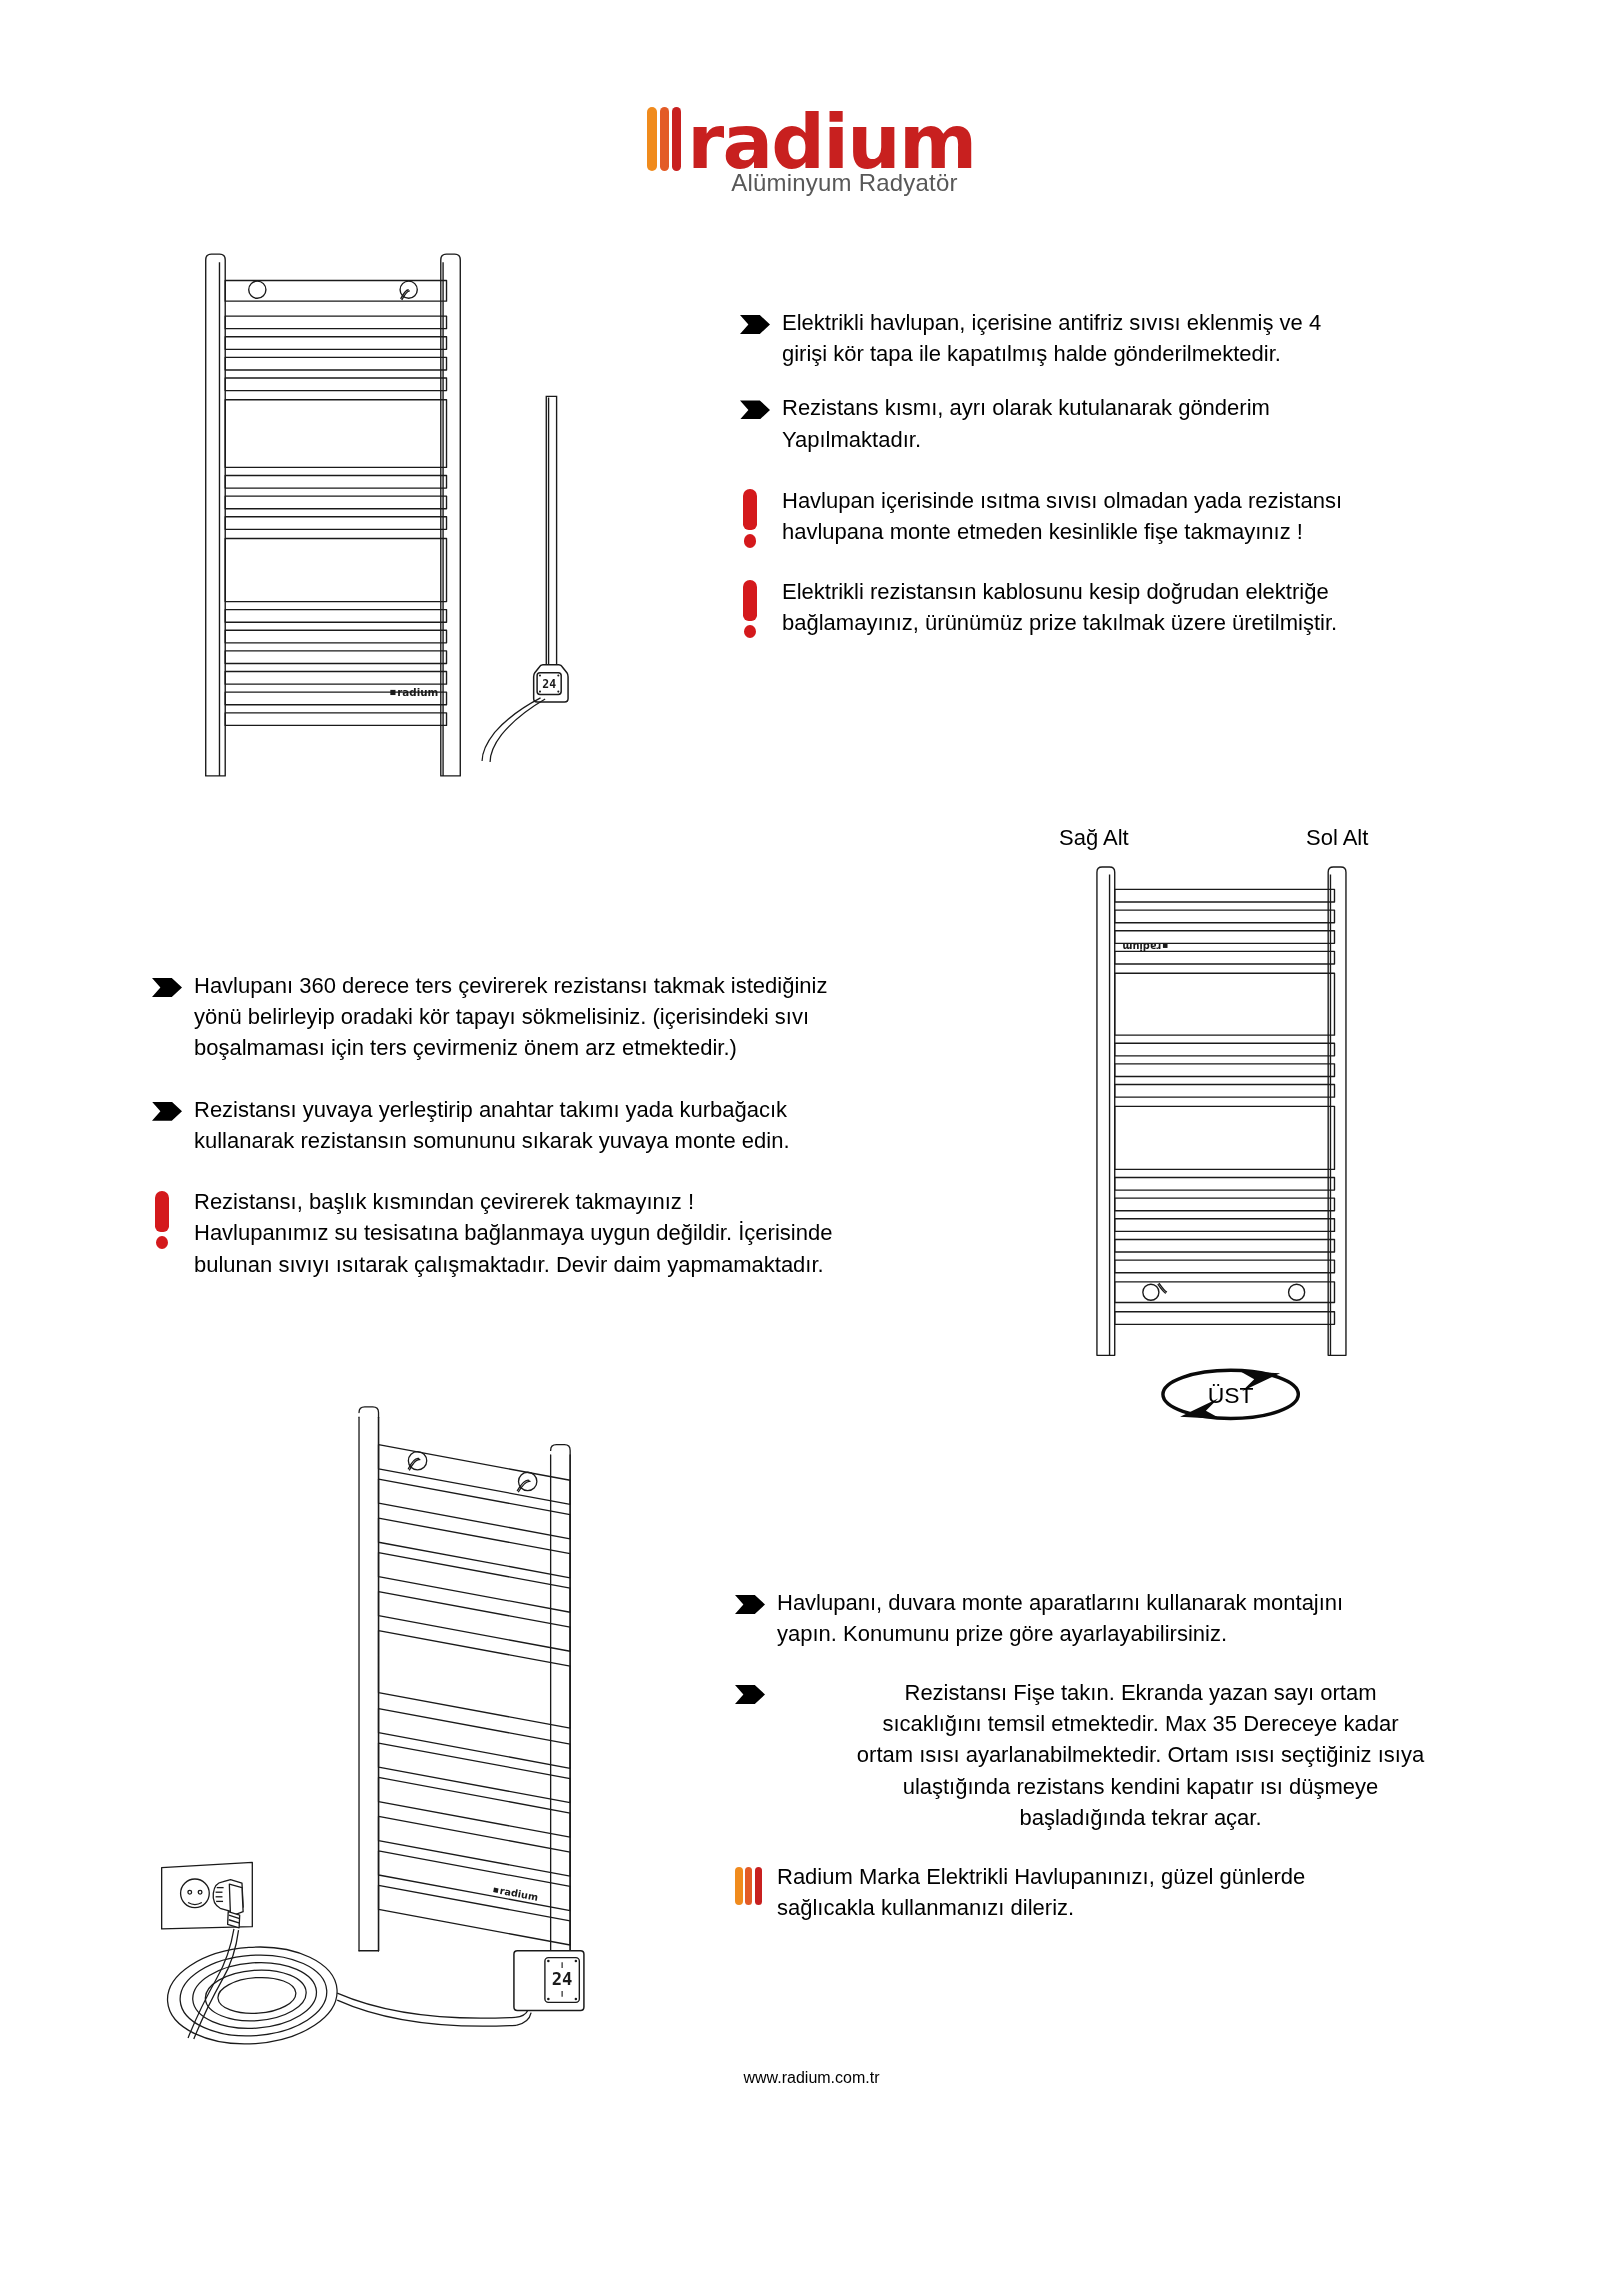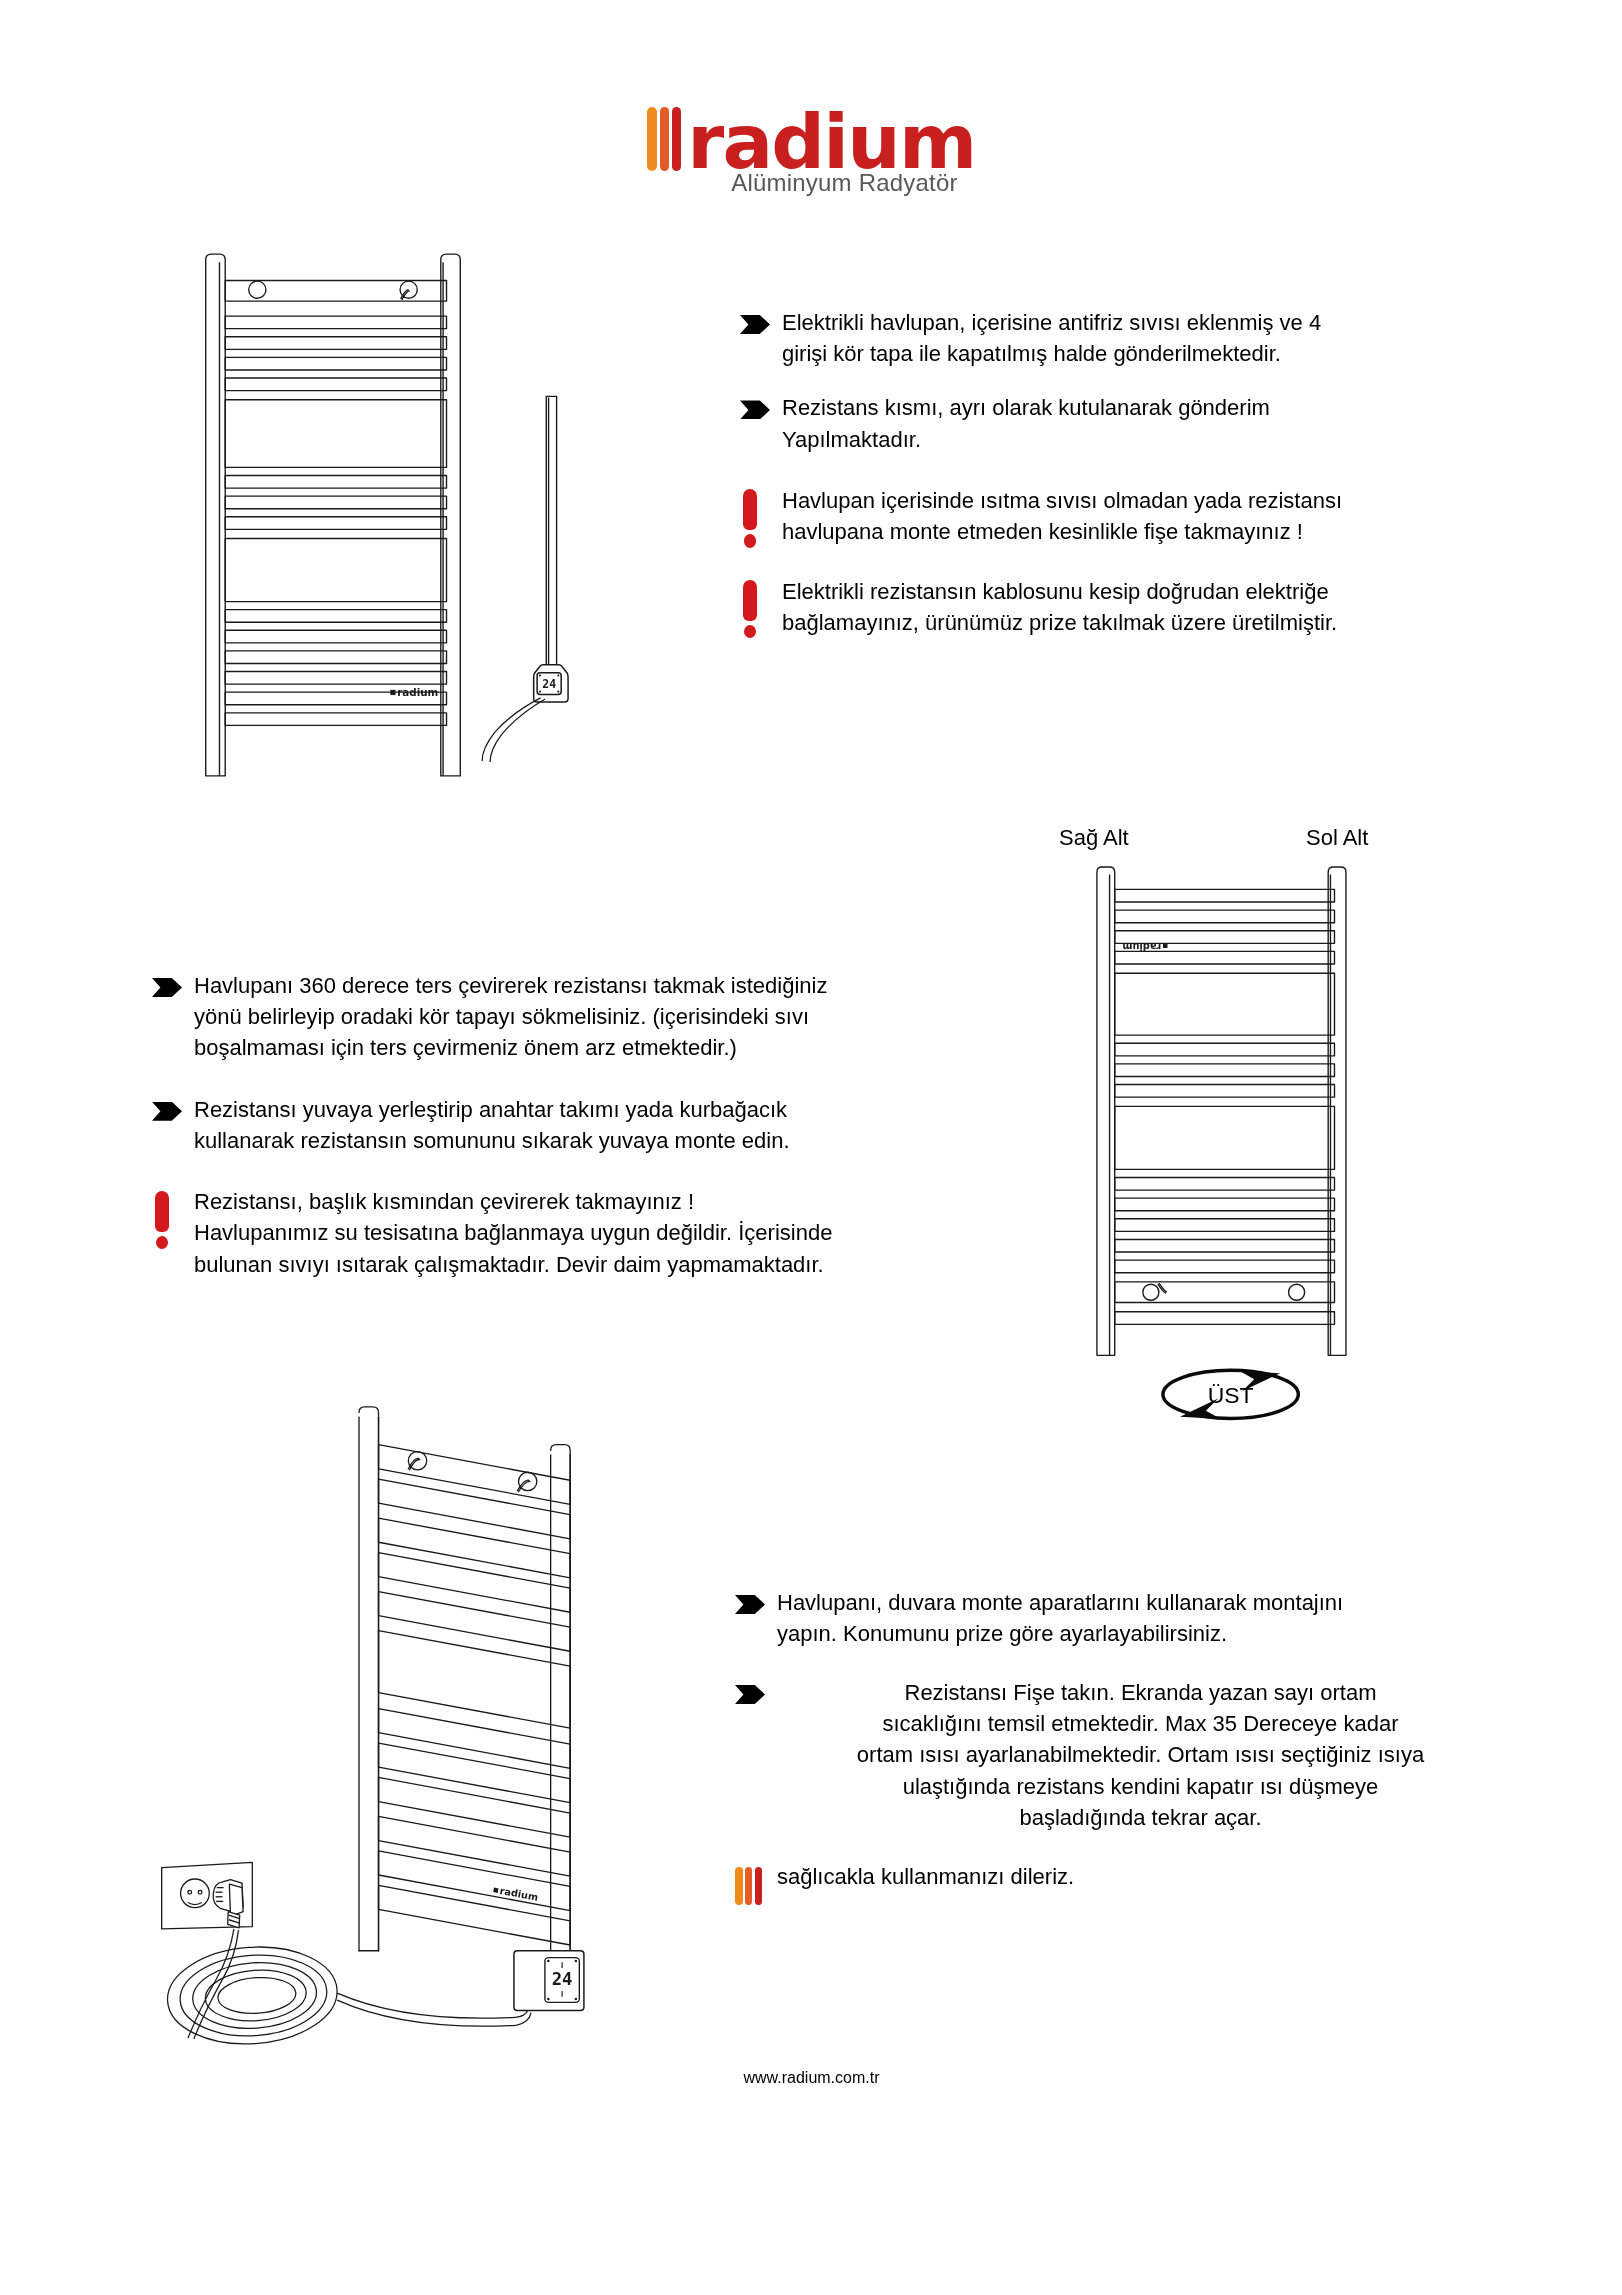--- a/index.html
+++ b/index.html
@@ -472,19 +472,20 @@
   </div>
   <div class="item" style="margin-top:27.5px;">
     <div class="bullet">
       <span class="rbars">
         <span style="background:#F08B1D"></span>
         <span style="background:#E35B26"></span>
         <span style="background:#C8201F"></span>
       </span>
     </div>
     <div class="body">
+      <span class="ln">Radium Marka Elektrikli Havlupanınızı, güzel günlerde</span>
       <span class="ln">sağlıcakla kullanmanızı dileriz.</span>
     </div>
   </div>
 </div>
 
 <div class="footer">www.radium.com.tr</div>
 
 
 </body></html>

